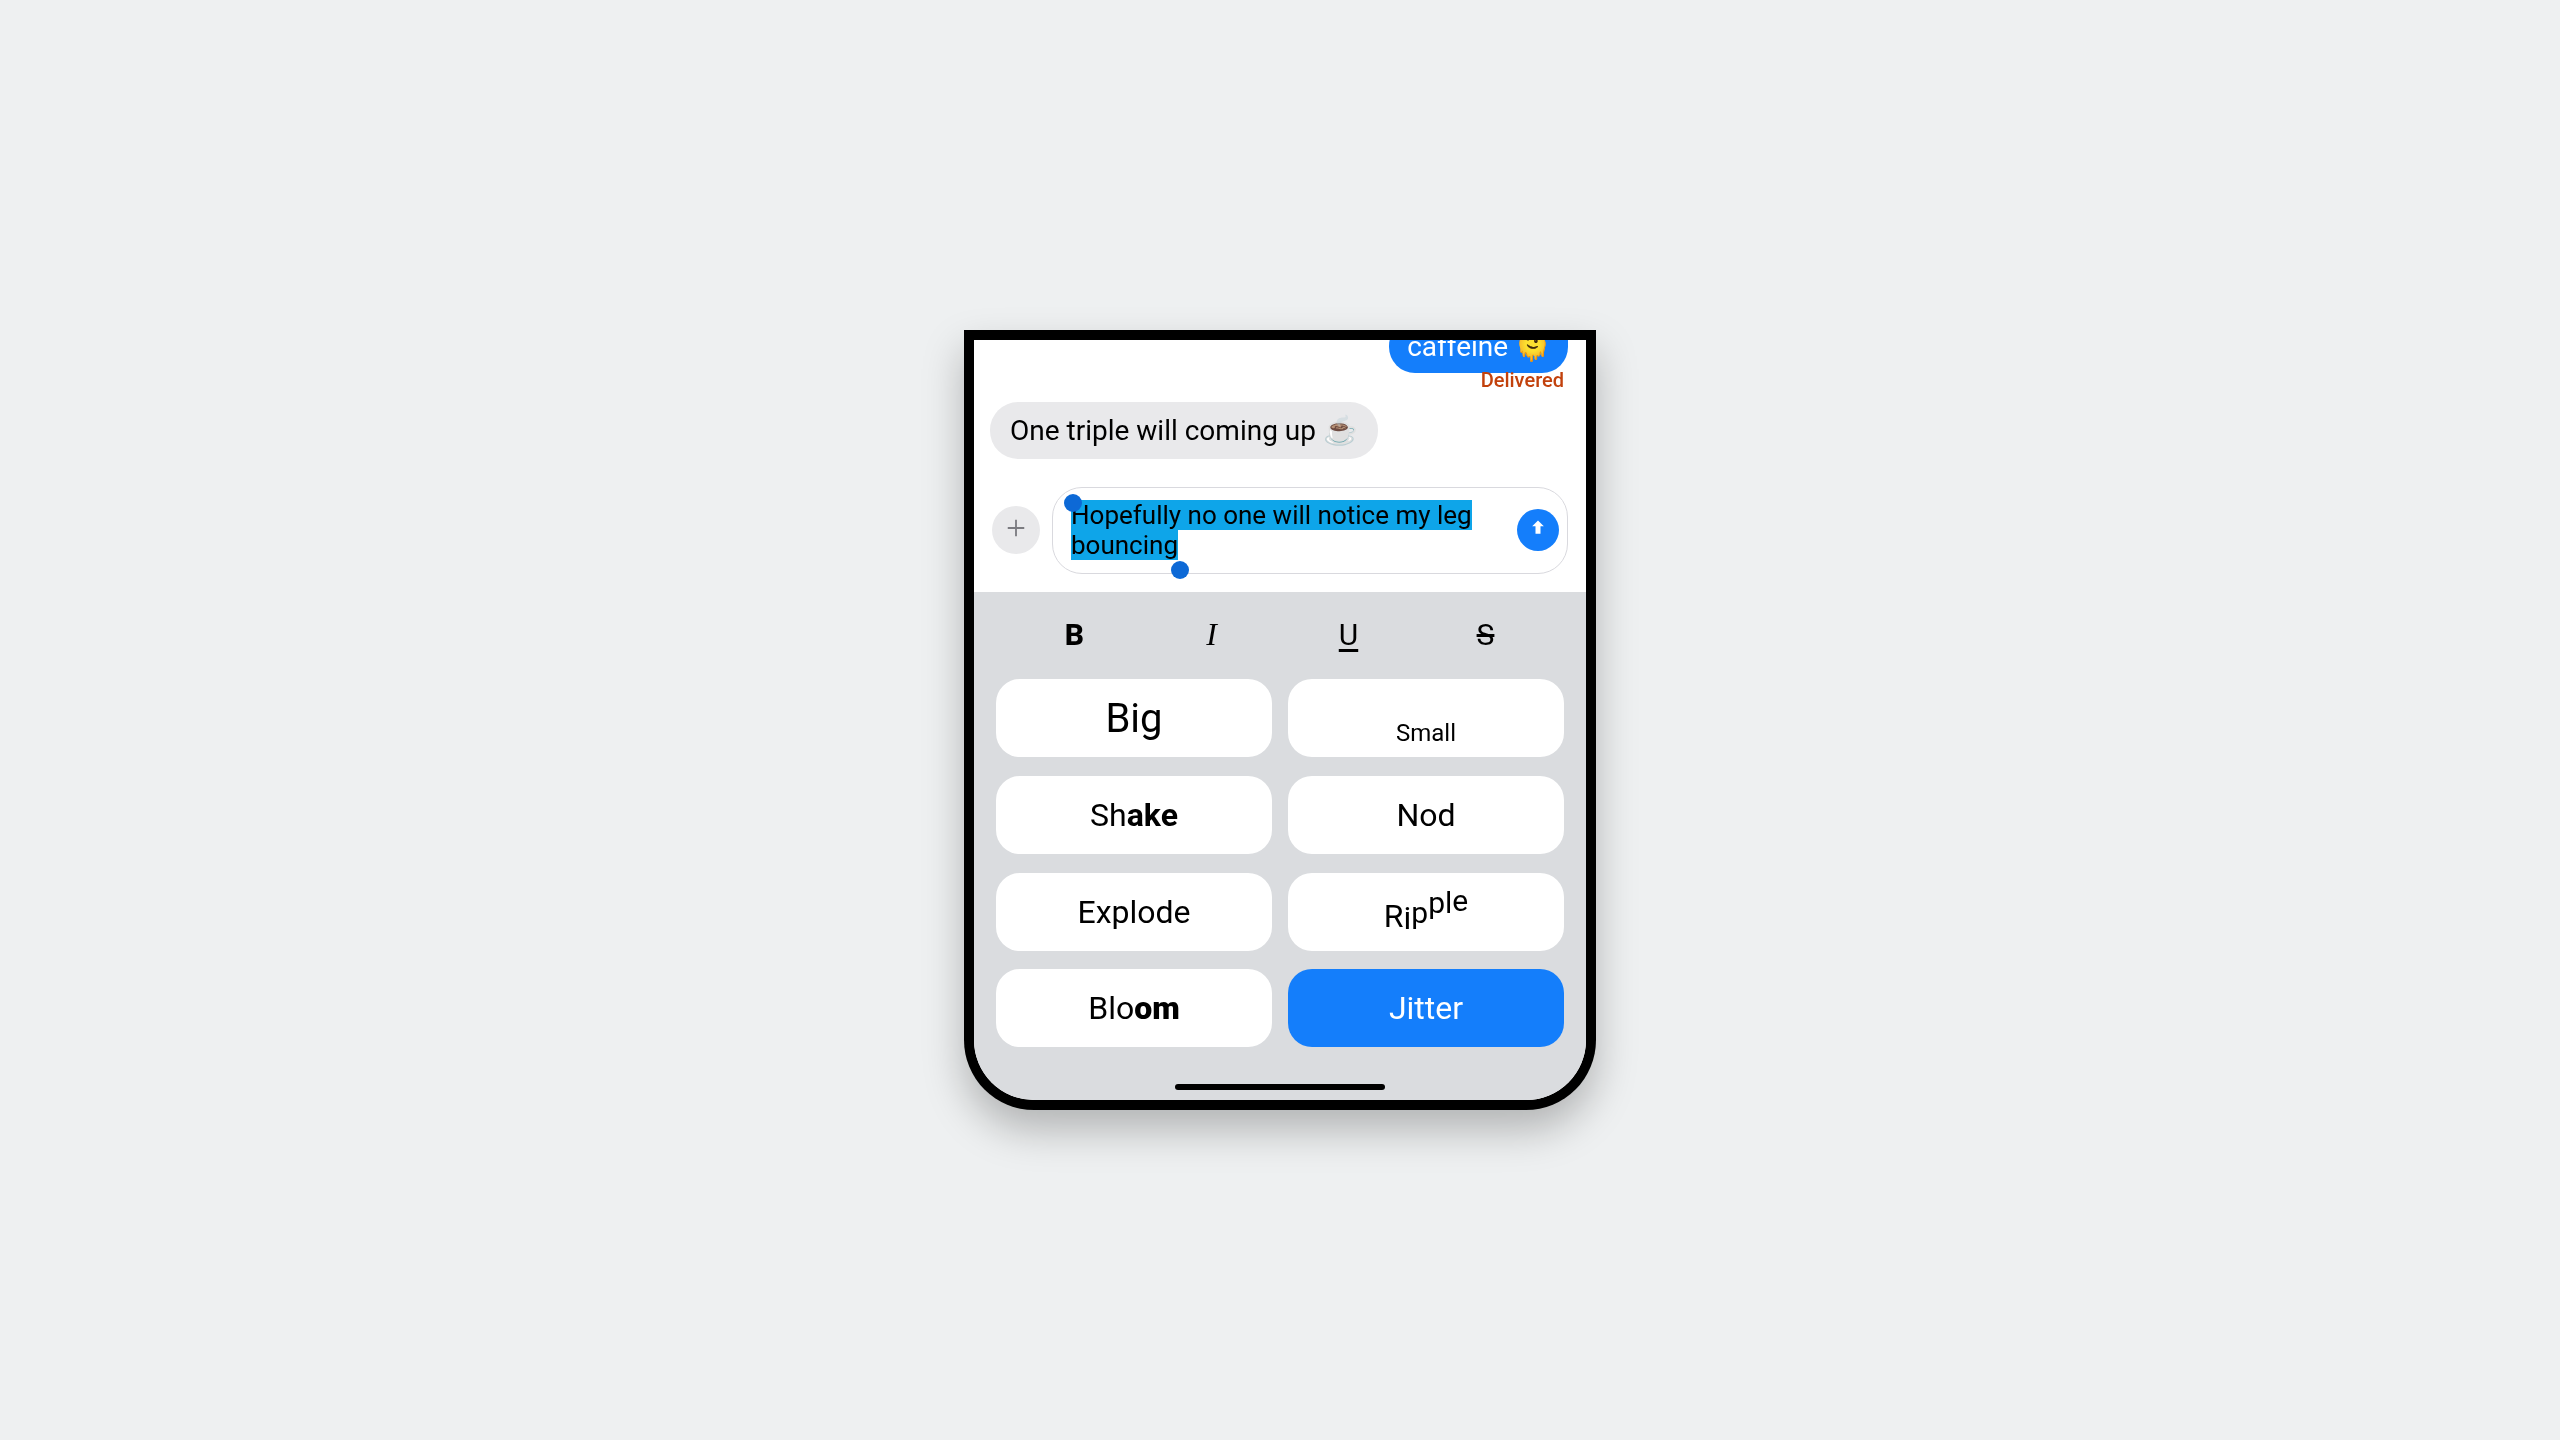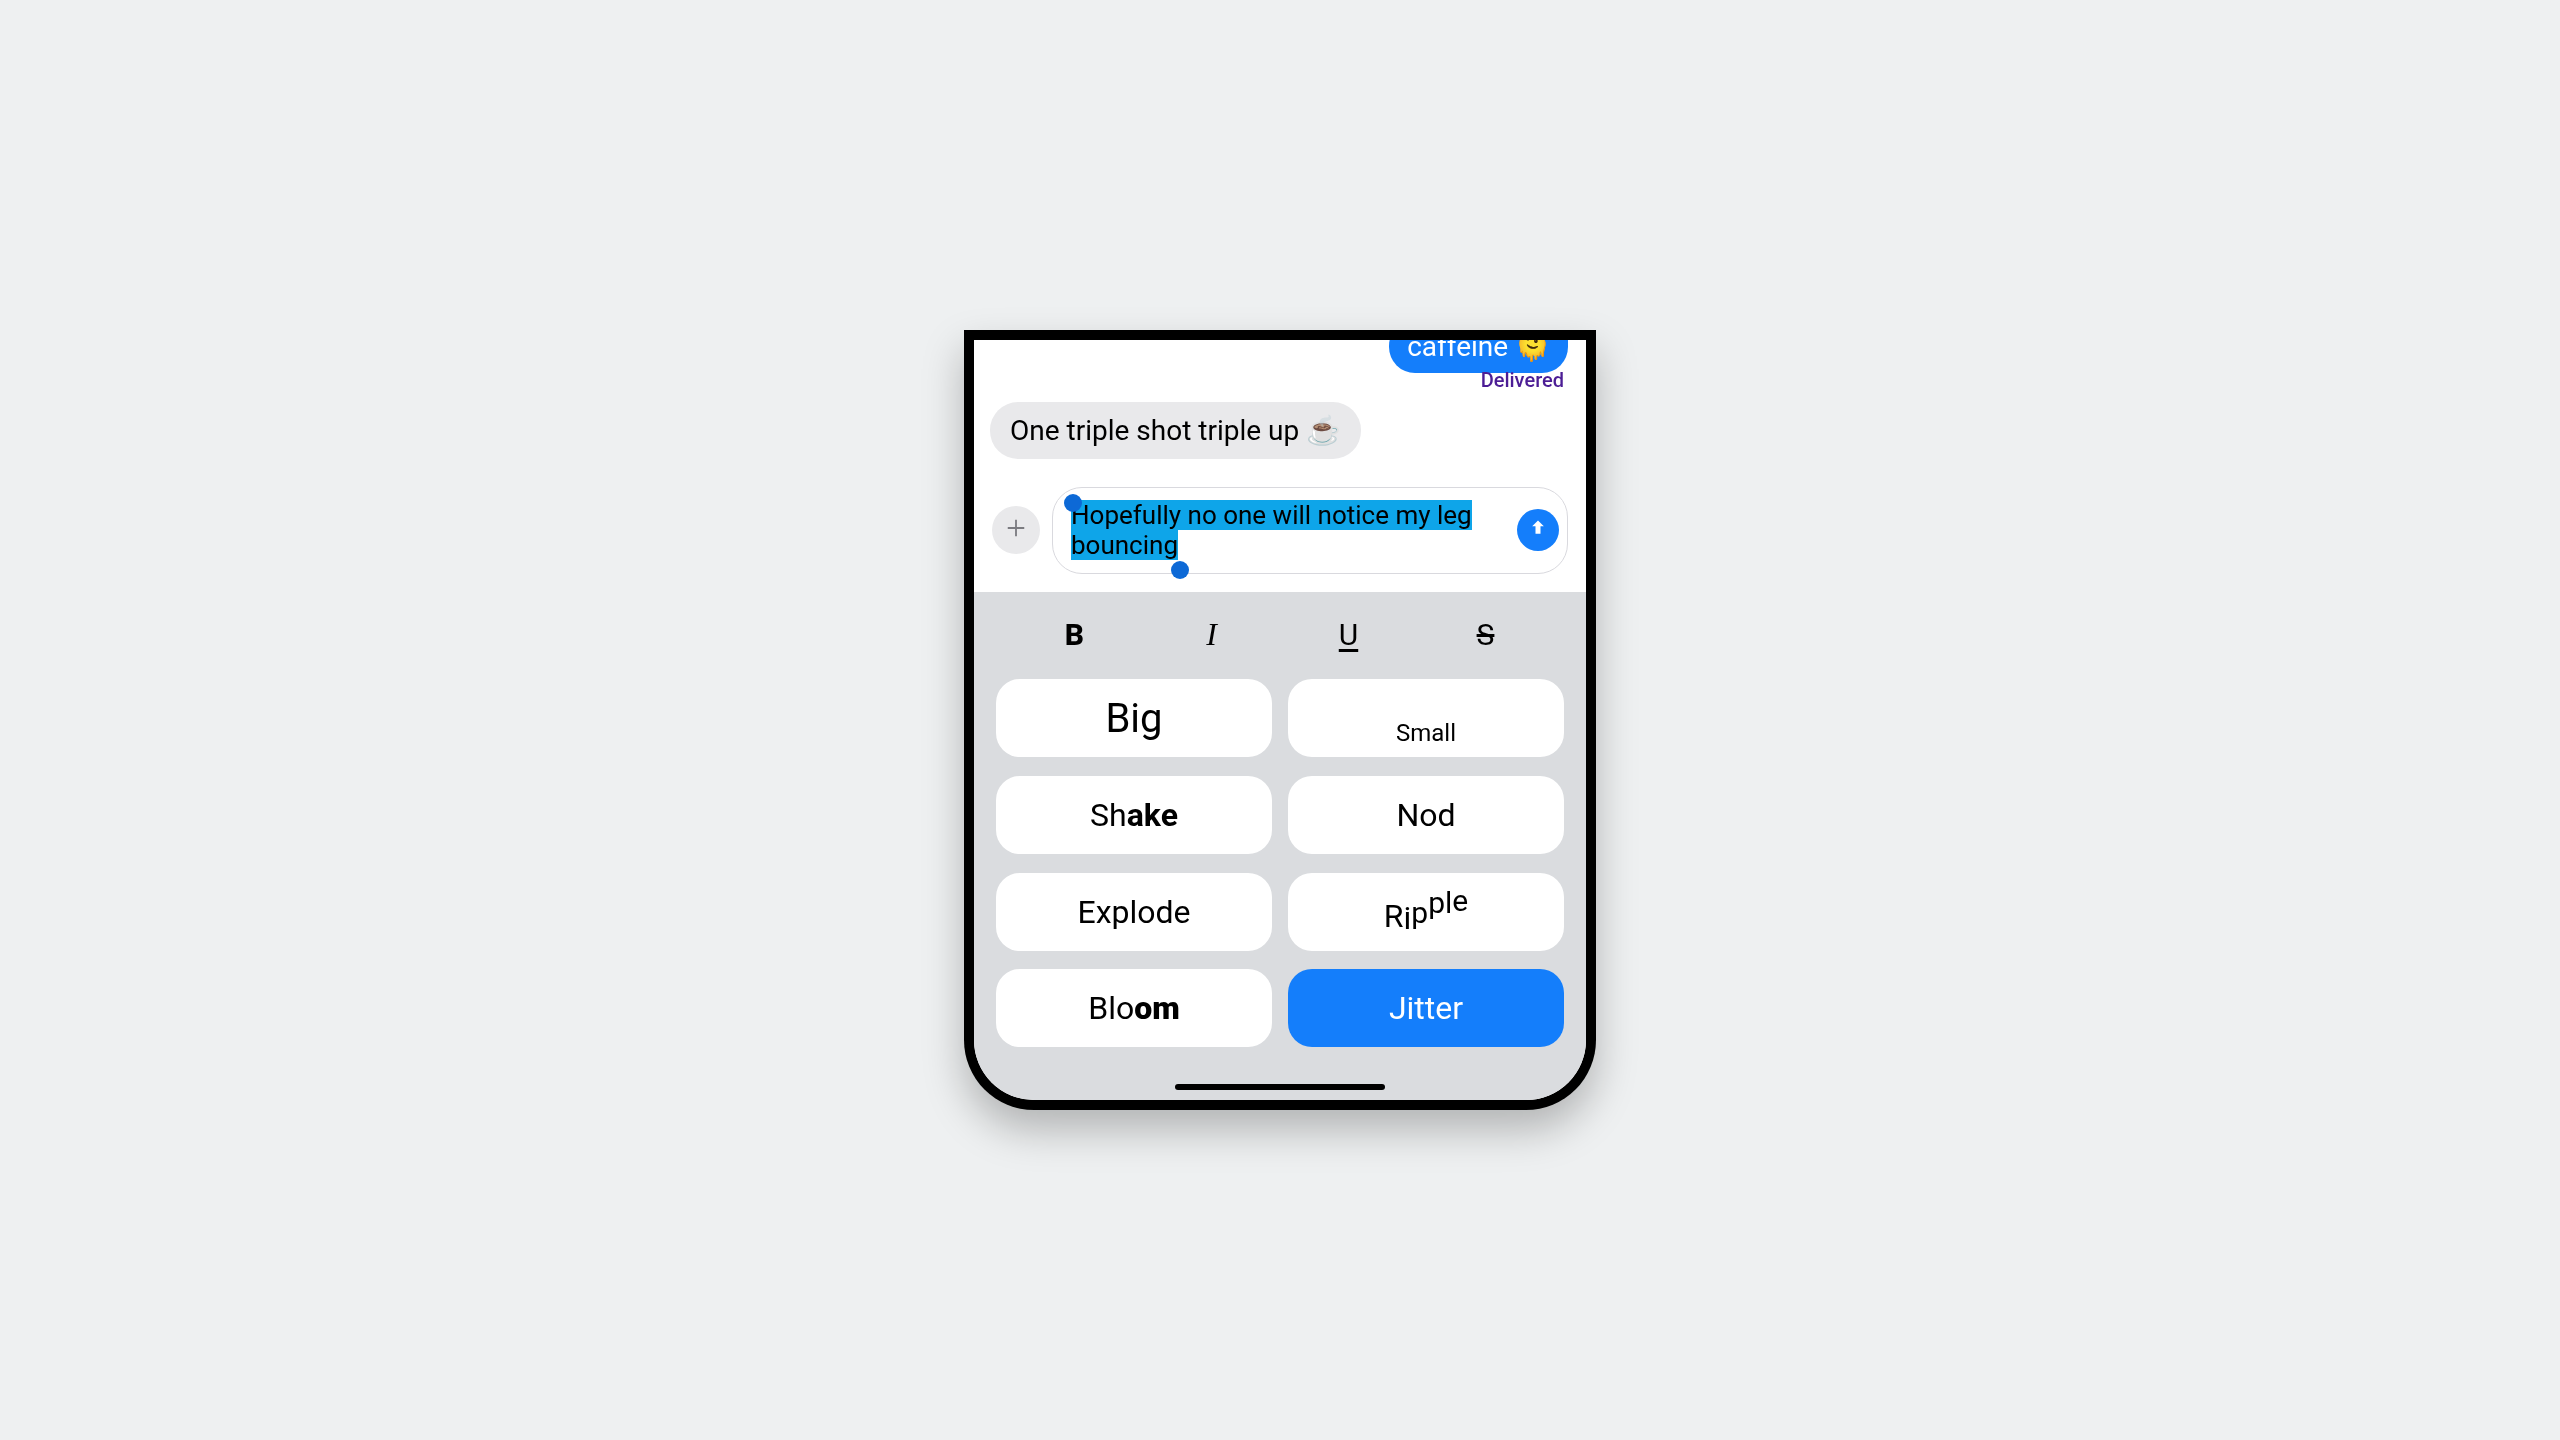--- a/index.html
+++ b/index.html
@@ -49,21 +49,21 @@
     font-size: 28px;
     padding: 10px 18px;
     border-radius: 26px;
     border-top-right-radius: 6px;
     max-width: 380px;
   }
   .delivered {
     position: absolute;
     top: 28px;
     right: 22px;
-    color: #4c1d95;
+    color: #c2410c;
     font-size: 20px;
     font-weight: 500;
   }
 
   .bubble-recv {
     position: absolute;
     top: 62px;
     left: 16px;
     background: #e9e9eb;
     color: #000;
@@ -214,21 +214,21 @@
 <div class="phone">
   <div class="phone-inner">
 
     <div class="messages">
       <div class="bubble-sent">
         <span>caffeine 🫠</span>
       </div>
       <div class="delivered">Delivered</div>
 
       <div class="bubble-recv">
-        <span>One triple shot triple up ☕</span>
+        <span>One triple will coming up ☕</span>
       </div>
 
       <div class="compose">
         <div class="plus-btn">
           <span>
             <svg viewBox="0 0 24 24">
                 <path d="M11 3h2v8h8v2h-8v8h-2v-8H3v-2h8z" fill="#7b7b80"></path>
               </svg>
           </span>
         </div>

